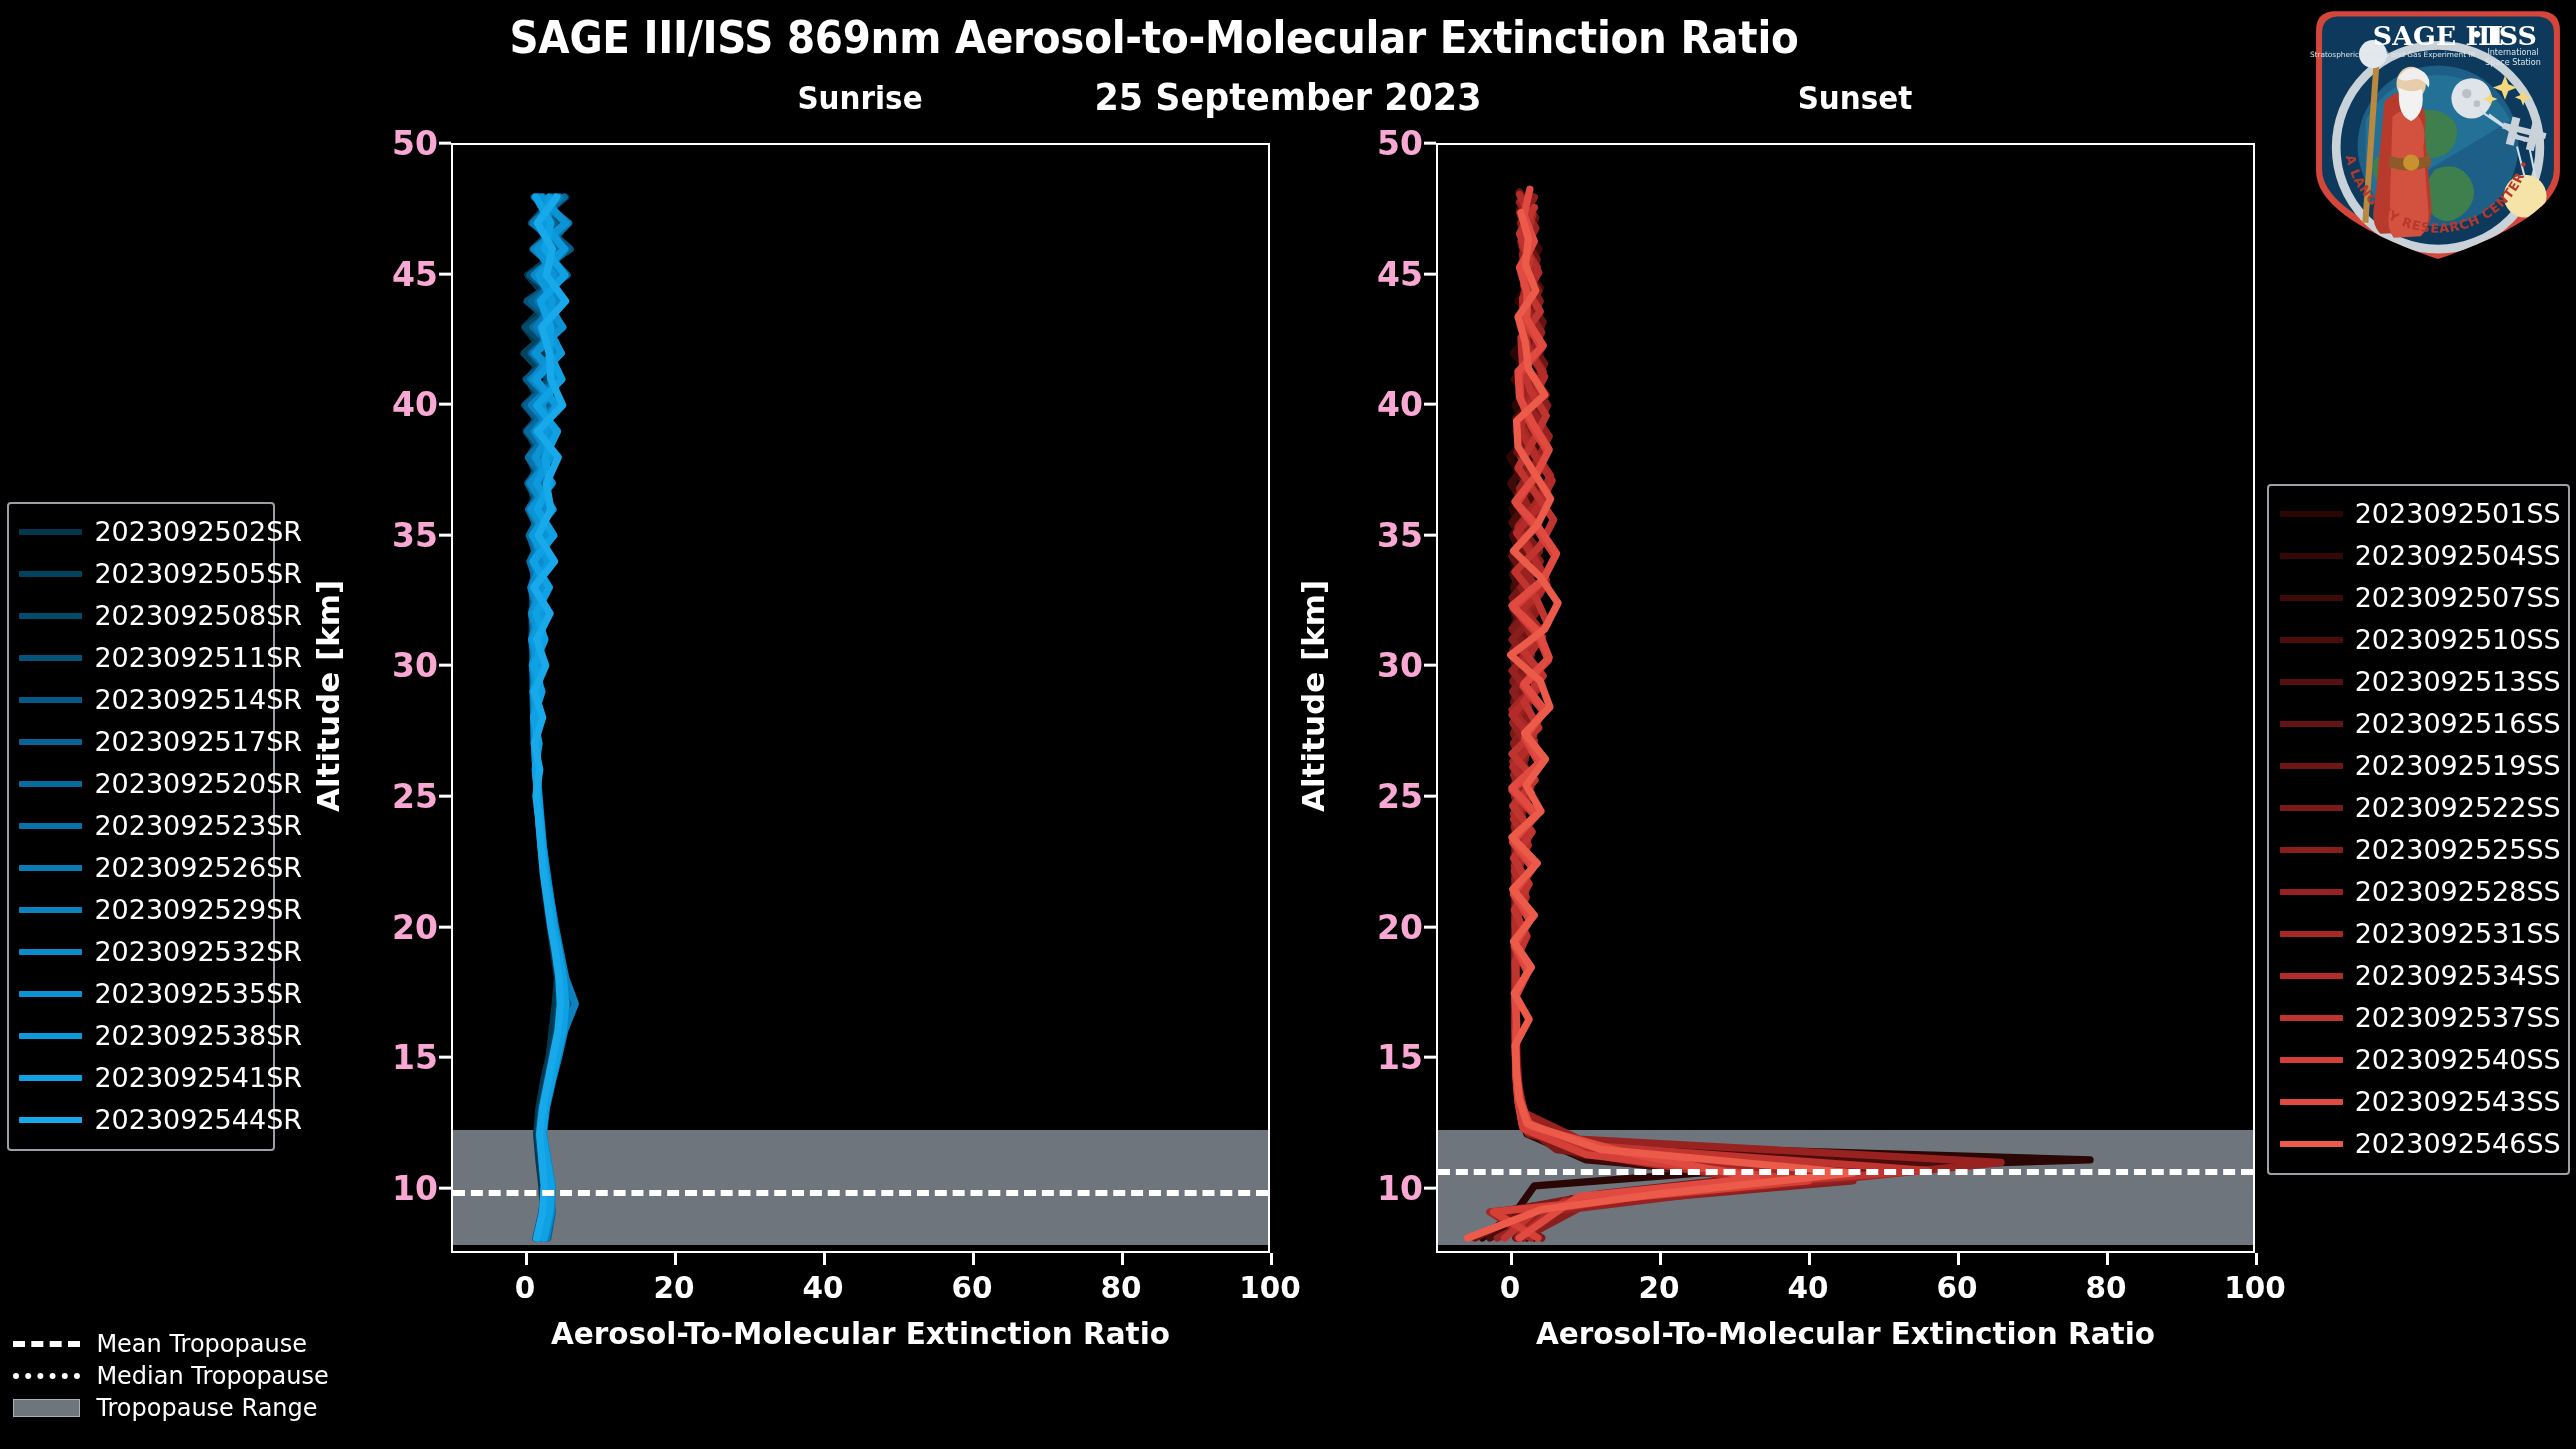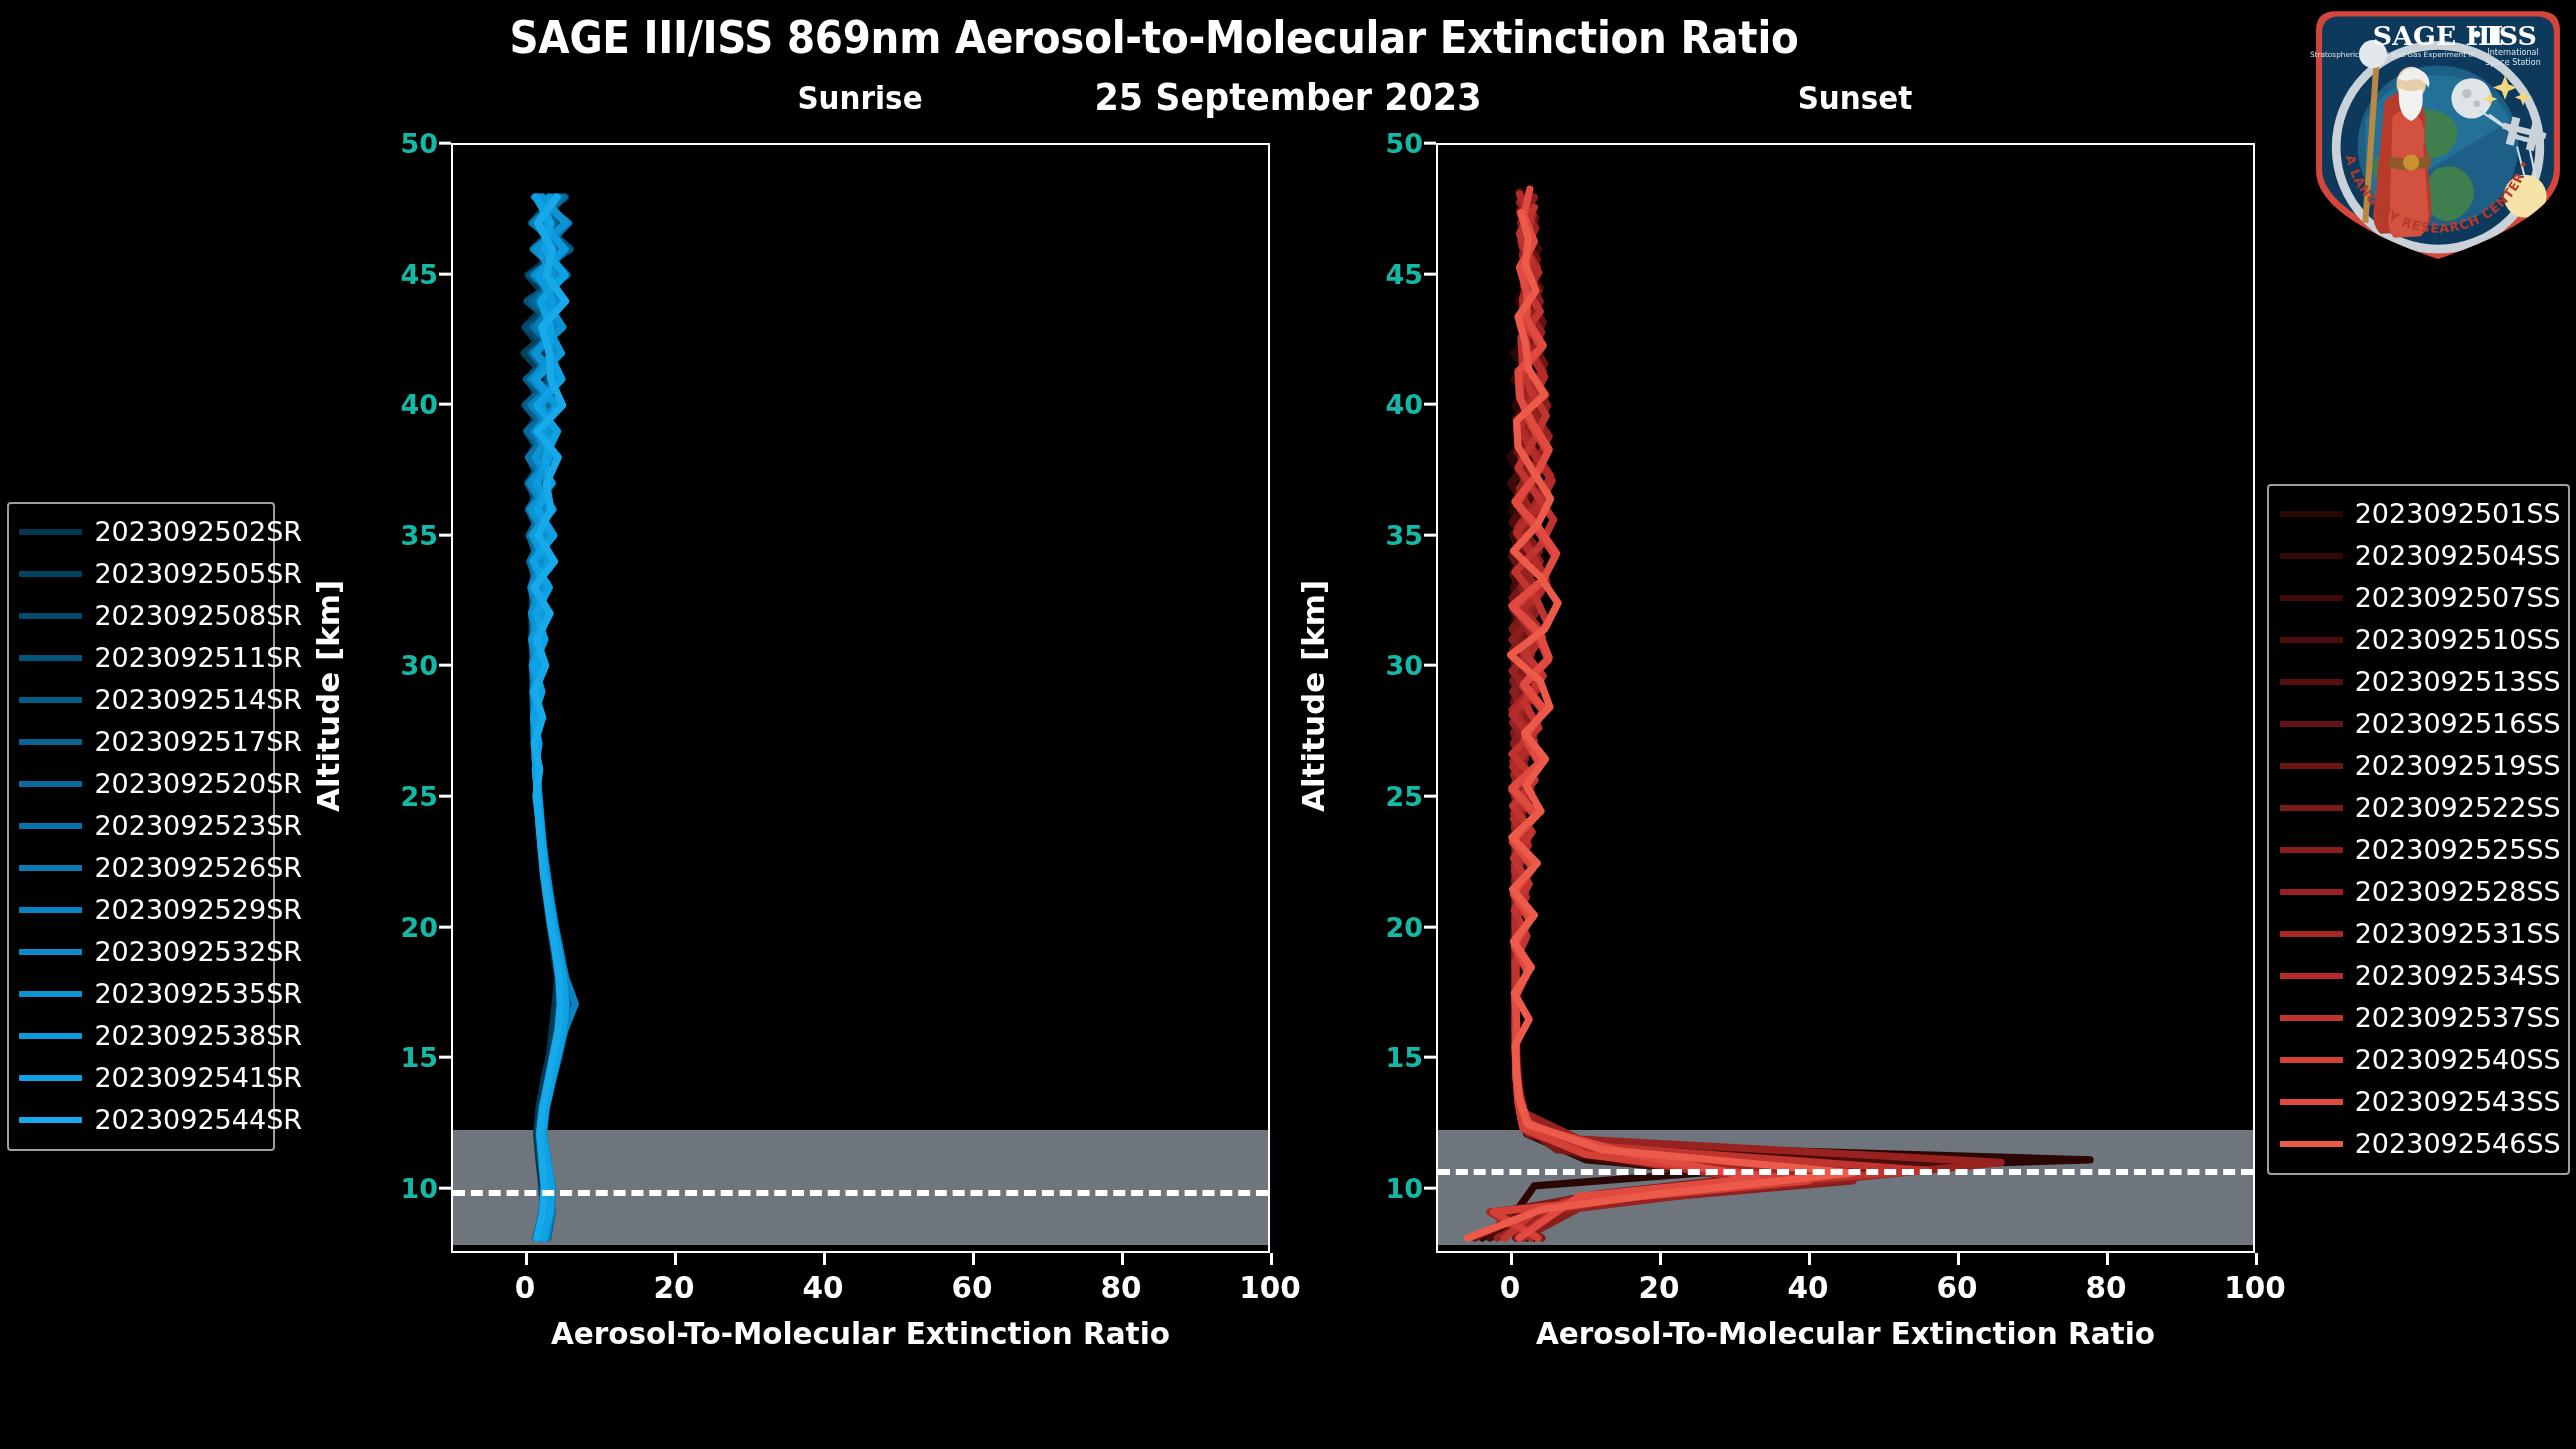--- a/index.html
+++ b/index.html
@@ -57,21 +57,21 @@
     position: absolute; left: 0; width: 100%; height: 0;
     border-top: 6px dashed #ffffff;
   }
 
   .curves { position: absolute; inset: 0; }
   .curves svg { position: absolute; inset: 0; width: 100%; height: 100%; }
 
   
   .ytick {
     position: absolute; text-align: right;
-    color: #14b8a6; font-size: 27px; font-weight: 700;
+    color: #f9a8d4; font-size: 33px; font-weight: 700;
     transform: translateY(-50%);
     width: 81px;
   }
   .ytick-mark {
     position: absolute; width: 12px; height: 2.7px; background: #fff;
     transform: translateY(-50%);
   }
   .xtick {
     position: absolute; text-align: center;
     color: #fff; font-size: 29.5px; font-weight: 700;
@@ -384,20 +384,40 @@
       <div class="legend-row">
         <span class="legend-swatch" style="background: rgb(224, 74, 65);"></span>
         <span class="legend-text">2023092543SS</span>
       </div>
       <div class="legend-row">
         <span class="legend-swatch" style="background: rgb(236, 90, 74);"></span>
         <span class="legend-text">2023092546SS</span>
       </div>
     </div>
 
+  <div id="legend-tropo">
+    <div class="tl-row">
+      <span class="tl-key">
+          <span class="tl-dash"></span>
+        </span>
+      <span class="tl-text">Mean Tropopause</span>
+    </div>
+    <div class="tl-row">
+      <span class="tl-key">
+          <span class="tl-dot"></span>
+        </span>
+      <span class="tl-text">Median Tropopause</span>
+    </div>
+    <div class="tl-row">
+      <span class="tl-key">
+          <span class="tl-box"></span>
+        </span>
+      <span class="tl-text">Tropopause Range</span>
+    </div>
+  </div>
 
 
   <svg id="logo" viewBox="0 0 400 392">
     <defs>
       <clipPath id="shieldClip">
         <path d="M18 40 Q18 14 44 12 L356 12 Q382 14 382 40 L382 250
                  Q382 320 200 382 Q18 320 18 250 Z"></path>
       </clipPath>
     </defs>
     <path d="M18 40 Q18 14 44 12 L356 12 Q382 14 382 40 L382 250

